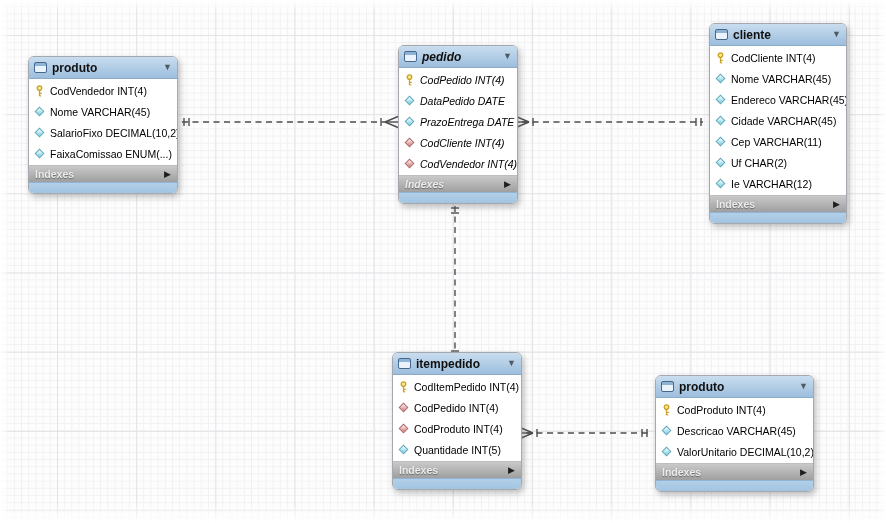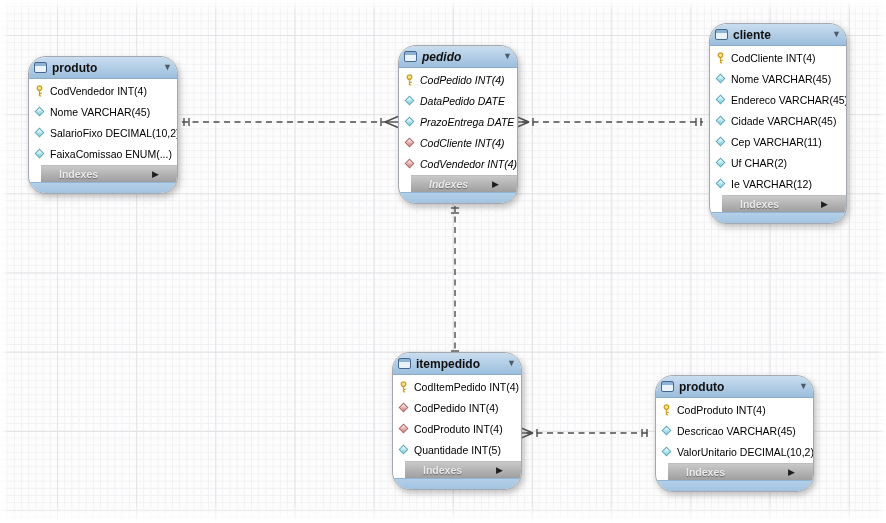--- a/index.html
+++ b/index.html
@@ -23,21 +23,21 @@
   .fade-left{left:0;top:0;bottom:0;width:10px;background:linear-gradient(to right,#ffffff,rgba(255,255,255,0));}
   .fade-right{right:0;top:0;bottom:0;width:8px;background:linear-gradient(to left,#ffffff,rgba(255,255,255,0));}
 
   #rel-svg{position:absolute;left:0;top:0;z-index:1;}
   #tables{position:absolute;left:0;top:0;width:100%;height:100%;z-index:2;}
 
   .db-table{
     position:absolute;
     background:#ffffff;
     border:1px solid #a3a9ae;
-    border-radius:18px;
+    border-radius:6px;
     overflow:hidden;
     box-shadow:2px 3px 6px rgba(110,110,110,0.45);
   }
   .t-header{
     height:21px;
     display:flex;align-items:center;gap:5px;
     padding:0 5px;
     background:linear-gradient(#c9ddef,#9cbedd);
     border-bottom:1px solid #8cabc9;
     font-size:12px;font-weight:bold;color:#101010;
@@ -56,26 +56,25 @@
   }
   .icon-wrap{flex:0 0 auto;display:flex;align-items:center;justify-content:center;width:11px;height:11px;}
   .diamond{
     width:7px;height:7px;transform:rotate(45deg);
     box-sizing:border-box;border:1px solid;
   }
   .diamond.attr{background:linear-gradient(135deg,#f2fdff 10%,#8ed6e4 80%);border-color:#5aa6b8;}
   .diamond.fk{background:linear-gradient(135deg,#fdecec 10%,#d98e8e 80%);border-color:#aa6464;}
   .t-footer{
     height:16px;display:flex;align-items:center;justify-content:space-between;
-    padding:0 18px;
+    padding:0 6px;
     background:linear-gradient(#c9c9c9,#9f9f9f);
     border-top:1px solid #bdbdbd;
     font-size:10.5px;font-weight:bold;color:#ececec;
     text-shadow:0 1px 1px rgba(70,70,70,0.65);
-    margin-left:12px;
   }
   .f-arrow{color:#1e1e1e;font-size:9px;line-height:1;text-shadow:none;}
   .t-bottombar{
     height:10px;
     background:linear-gradient(#b3cfe8,#a2c4e1);
     border-top:1px solid #8fb4d6;
   }
 </style>
 </head>
 <body>

